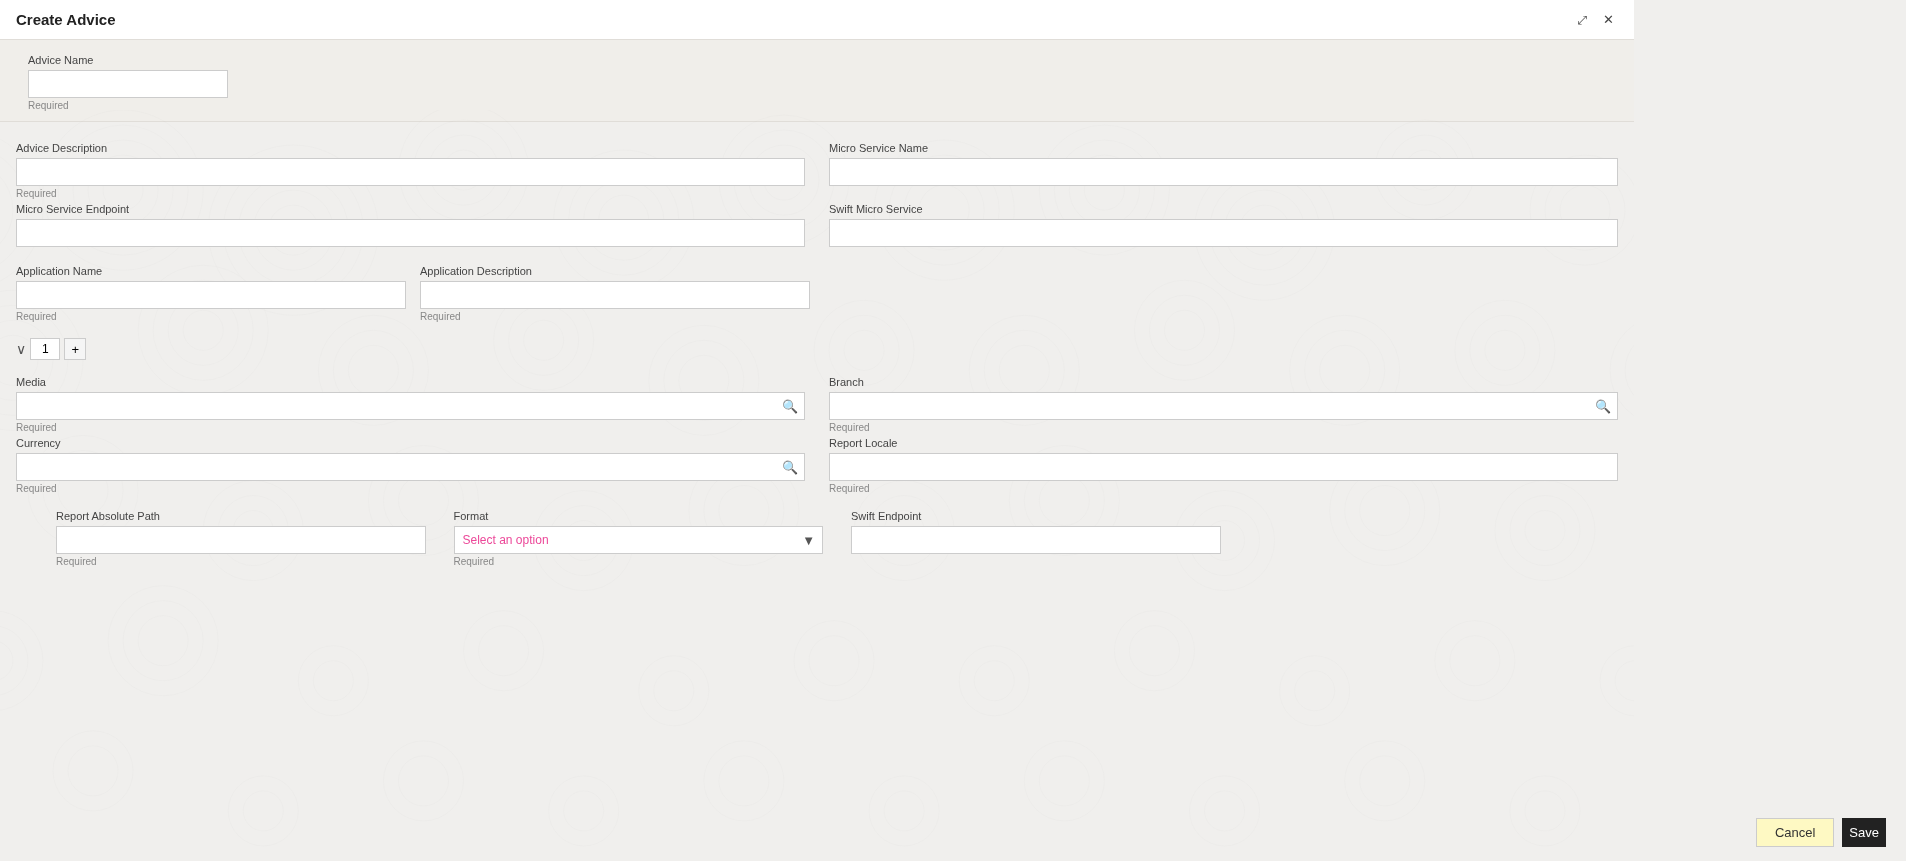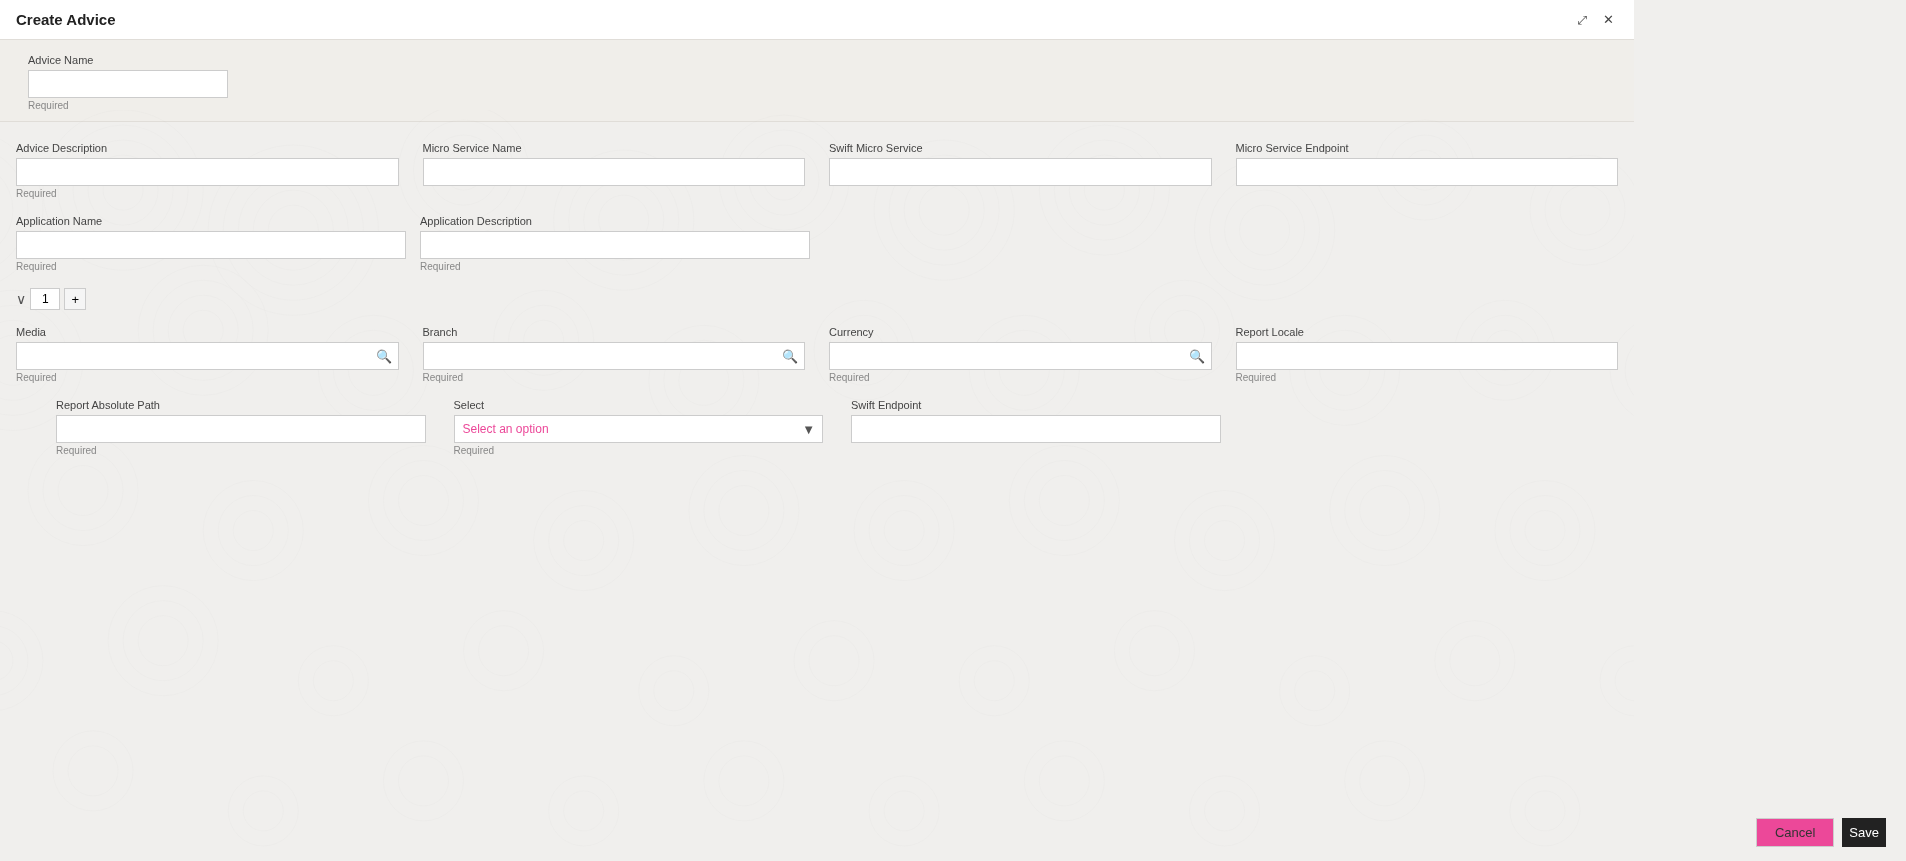--- a/index.html
+++ b/index.html
@@ -83,22 +83,22 @@
       outline: none;
     }
 
     .main-content {
       padding: 20px 16px;
       position: relative;
     }
 
     .form-grid {
       display: grid;
-      grid-template-columns: 1fr 1fr 1fr 1fr;
-      gap: 16px 24px;
+      grid-template-columns: 1fr 1fr;
+      gap: 4px 24px;
       margin-bottom: 16px;
     }
 
     .form-field {
       display: flex;
       flex-direction: column;
     }
 
     .stepper-row {
       display: flex;
@@ -177,21 +177,21 @@
       top: 50%;
       transform: translateY(-50%);
       pointer-events: none;
       color: #555;
       font-size: 13px;
     }
 
     .btn-cancel {
       padding: 6px 18px;
       border: 1px solid #ccc;
-      background: #ec4899;
+      background: #fef9c3;
       cursor: pointer;
       font-size: 13px;
       color: #333;
     }
 
     .btn-save {
       padding: 6px 6px;
       border: 1px solid #222;
       background: #222;
       color: #fff;
@@ -431,26 +431,26 @@
         <label class="field-label">Advice Description</label>
         <input type="text" class="text-input" style="">
         <div class="field-required">Required</div>
       </div>
       <div class="form-field">
         <label class="field-label">Micro Service Name</label>
         <input type="text" class="text-input" style="">
         <div class="field-required"></div>
       </div>
       <div class="form-field">
+        <label class="field-label">Micro Service Endpoint</label>
+        <input type="text" class="text-input" style="">
+        <div class="field-required"></div>
+      </div>
+      <div class="form-field">
         <label class="field-label">Swift Micro Service</label>
-        <input type="text" class="text-input" style="">
-        <div class="field-required"></div>
-      </div>
-      <div class="form-field">
-        <label class="field-label">Micro Service Endpoint</label>
         <input type="text" class="text-input" style="">
         <div class="field-required"></div>
       </div>
     </div>
 
     <div style="display: grid; grid-template-columns: 1fr 1fr 1fr 1fr; gap: 16px 14px; margin-bottom: 16px;">
       <div class="form-field">
         <label class="field-label">Application Name</label>
         <input type="text" class="text-input" style="">
         <div class="field-required">Required</div>
@@ -504,21 +504,21 @@
       </div>
     </div>
 
     <div style="display: grid; grid-template-columns: 1fr 1fr 1fr 1fr; gap: 16px 28px; margin-bottom: 16px; padding-left: 40px;">
       <div class="form-field">
         <label class="field-label">Report Absolute Path</label>
         <input type="text" class="text-input" style="">
         <div class="field-required">Required</div>
       </div>
       <div class="form-field">
-        <label class="field-label">Select</label>
+        <label class="field-label">Format</label>
         <div class="select-wrapper">
           <select>
             <option value="">Select an option</option>
             <option value="PDF">PDF</option>
             <option value="CSV">CSV</option>
             <option value="Excel">Excel</option>
             <option value="Word">Word</option>
           </select>
           <span class="select-arrow">▼</span>
         </div>

